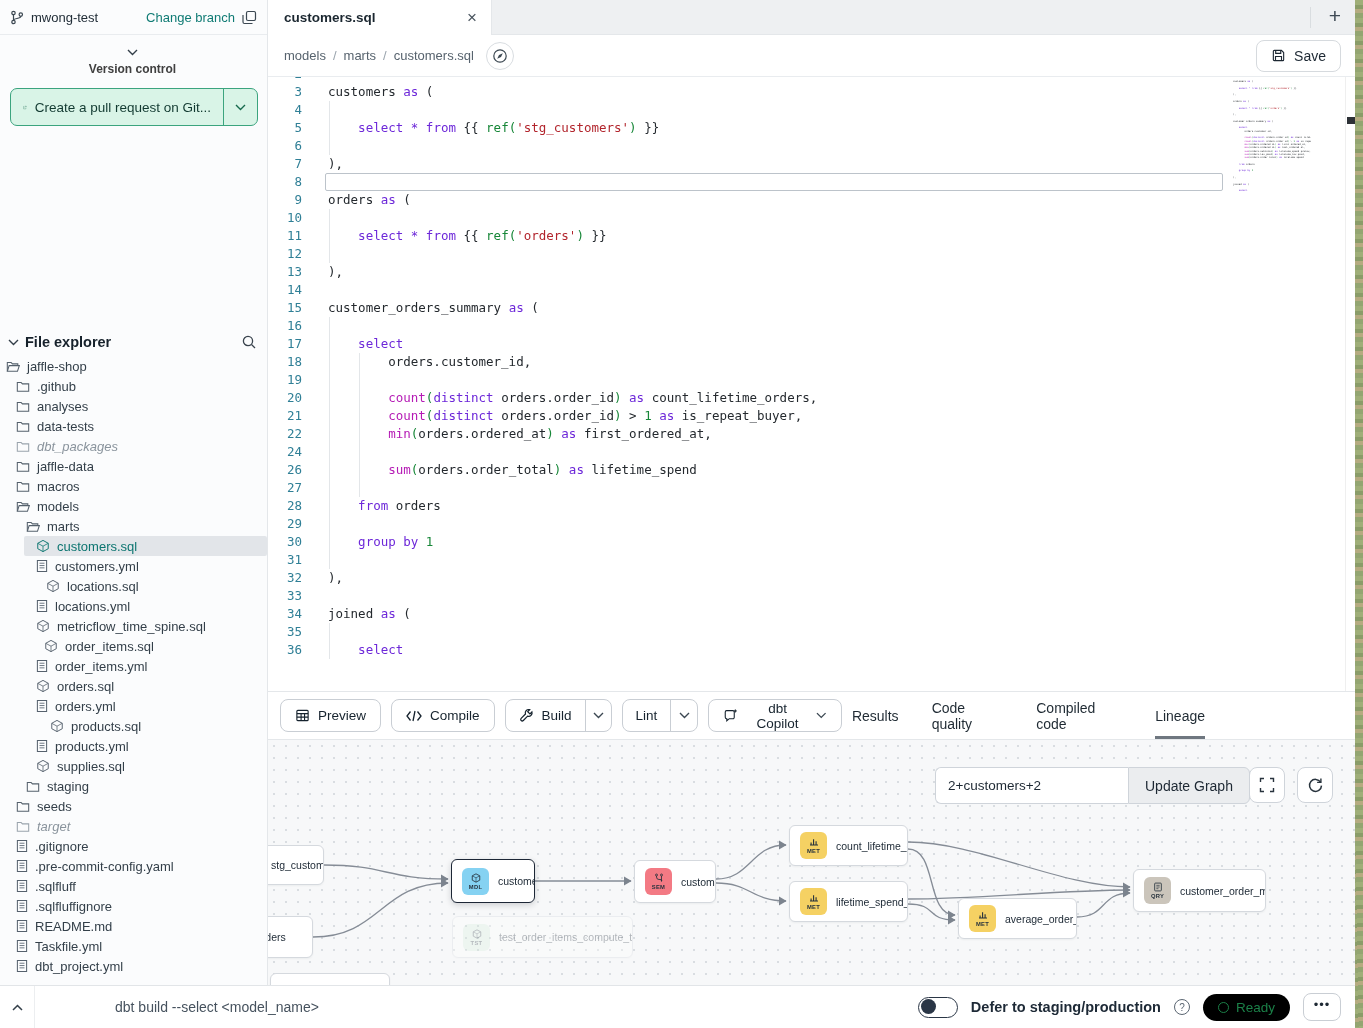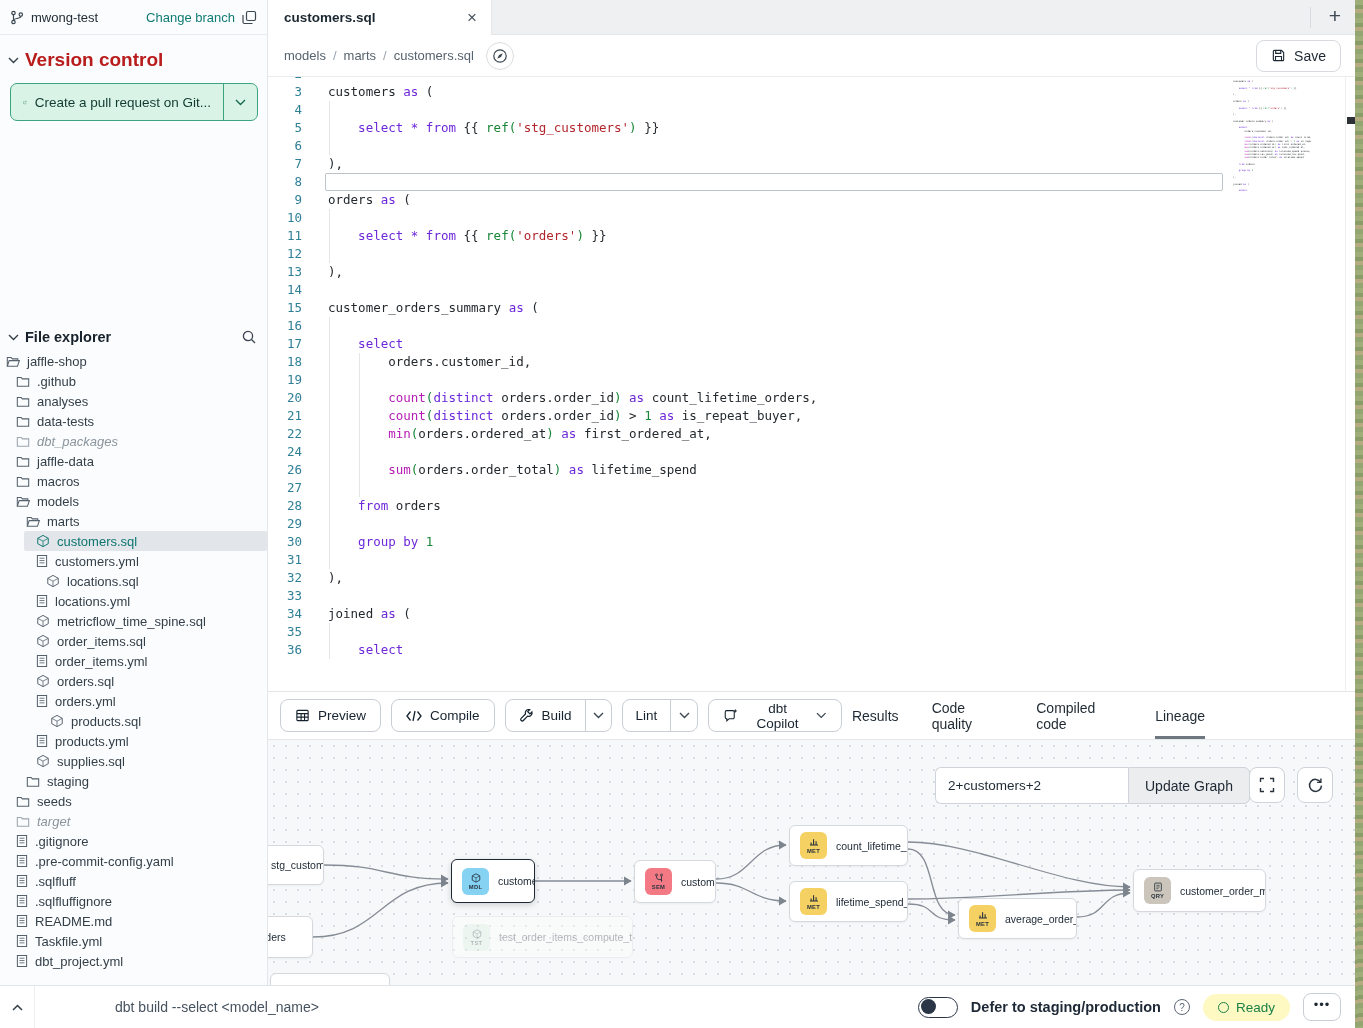--- a/index.html
+++ b/index.html
@@ -10,21 +10,21 @@
   
   #wallstrip { position:absolute; right:0; top:0; width:8px; height:100%;
     background:repeating-linear-gradient(178deg,#9fae78 0 5px,#8a9c68 5px 9px,#b5ab80 9px 13px,#93a571 13px 18px); }
 
   
   #sidebar { position:absolute; left:0; top:0; width:268px; height:985px; background:#fbfcfd; border-right:1px solid #e4e7ea; }
   .branch-row { height:35px; display:flex; align-items:center; padding:0 10px; gap:7px; border-bottom:1px solid #e9ecef; }
   .branch-row .bname { font-size:13px; color:#222e38; }
   .branch-row .chg { margin-left:auto; font-size:13px; color:#0f7b74; cursor:pointer; }
   .icon-btn { background:none; border:none; display:inline-flex; align-items:center; justify-content:center; cursor:pointer; color:#3c4852; }
-  .vc-head { display:flex; align-items:center; gap:6px; padding:14px 10px 10px 8px; font-size:19px; font-weight:bold; color:#b91c1c; }
+  .vc-head { display:flex; align-items:center; gap:6px; padding:14px 10px 10px 8px; font-size:12px; font-weight:bold; color:#404040;flex-direction:column; }
   .pr-btn { margin:2px 10px; width:248px; height:38px; display:flex; border:1px solid #3ba47e; border-radius:7px; background:#d9f4e7; overflow:hidden; }
   .pr-main { flex:1; display:flex; align-items:center; gap:8px; padding:0 12px; font-size:13.5px; color:#123a31; white-space:nowrap; overflow:hidden; cursor:pointer; }
   .pr-caret { width:34px; border-left:1px solid #3ba47e; display:flex; align-items:center; justify-content:center; color:#123a31; cursor:pointer; }
   .fe-head { display:flex; align-items:center; gap:6px; padding:10px 10px 6px 8px; font-size:14.5px; font-weight:bold; color:#16212b; margin-top:198px; }
   .fe-head .sp { margin-left:auto; }
   #file-tree { font-size:13px; color:#333f49; }
   .trow { height:20px; display:flex; align-items:center; gap:7px; cursor:pointer; white-space:nowrap; }
   .trow svg { flex:none; }
   .trow.muted { color:#8a949d; font-style:italic; }
   .trow.sel { background:#e2e5e9; color:#0c7570; margin-left:24px; border-radius:2px; }
@@ -86,21 +86,21 @@
 
   
   #statusbar { position:absolute; left:0; bottom:0; width:1355px; height:43px; background:#fff; border-top:1px solid #e2e5e8; display:flex; align-items:center; }
   .sb-collapse { width:35px; height:100%; border-right:1px solid #eceef0; display:flex; align-items:center; justify-content:center; cursor:pointer; color:#333f49; }
   .sb-cmd { margin-left:80px; font-size:14px; color:#46525e; }
   .sb-right { margin-left:auto; display:flex; align-items:center; gap:13px; padding-right:14px; }
   .switch { width:40px; height:21px; border:1.5px solid #2a3646; border-radius:12px; background:#fff; position:relative; cursor:pointer; }
   .switch .knob { position:absolute; left:2px; top:1.5px; width:15px; height:15px; border-radius:50%; background:#2a3646; }
   .defer-label { font-size:14.5px; font-weight:bold; color:#1d2936; }
   .help-ic { width:16px; height:16px; border:1.2px solid #5b6672; border-radius:50%; font-size:10px; color:#5b6672; display:flex; align-items:center; justify-content:center; cursor:pointer; }
-  .ready-pill { display:flex; align-items:center; gap:7px; background:#fef9c3; color:#1b8148; border-radius:999px; padding:6px 15px; font-size:13.5px; }
+  .ready-pill { display:flex; align-items:center; gap:7px; background:#000000; color:#1b8148; border-radius:999px; padding:6px 15px; font-size:13.5px; }
   .ready-ring { width:11px; height:11px; border:1.4px solid #1b8148; border-radius:50%; background:transparent; }
   .more-btn { width:38px; height:28px; border:1px solid #c9ced4; border-radius:8px; background:#fff; font-size:13px; letter-spacing:1px; color:#1d2833; cursor:pointer; display:flex; align-items:center; justify-content:center; padding-bottom:6px; }
 </style>
 </head>
 <body>
 
 <div id="app">
 
   <aside id="sidebar">
     <div class="branch-row">
@@ -271,21 +271,21 @@
         </div>
         <div class="trow" style="padding-left: 36px;">
           <span style="display: inline-flex;">
             <svg width="14" height="14" viewBox="0 0 16 16" fill="none" stroke="#55616d" stroke-width="1.1">
               <path d="M8 1.6 14 4.9v6.2L8 14.4 2 11.1V4.9z"></path>
               <path d="M2 4.9 8 8.2l6-3.3M8 8.2v6.2" stroke-width=".9"></path>
             </svg>
           </span>
           <span>metricflow_time_spine.sql</span>
         </div>
-        <div class="trow" style="padding-left: 36px;">
+        <div class="trow" style=" margin-left: 44px;">
           <span style="display: inline-flex;">
             <svg width="14" height="14" viewBox="0 0 16 16" fill="none" stroke="#55616d" stroke-width="1.1">
               <path d="M8 1.6 14 4.9v6.2L8 14.4 2 11.1V4.9z"></path>
               <path d="M2 4.9 8 8.2l6-3.3M8 8.2v6.2" stroke-width=".9"></path>
             </svg>
           </span>
           <span>order_items.sql</span>
         </div>
         <div class="trow" style="padding-left: 36px;">
           <span style="display: inline-flex;">

